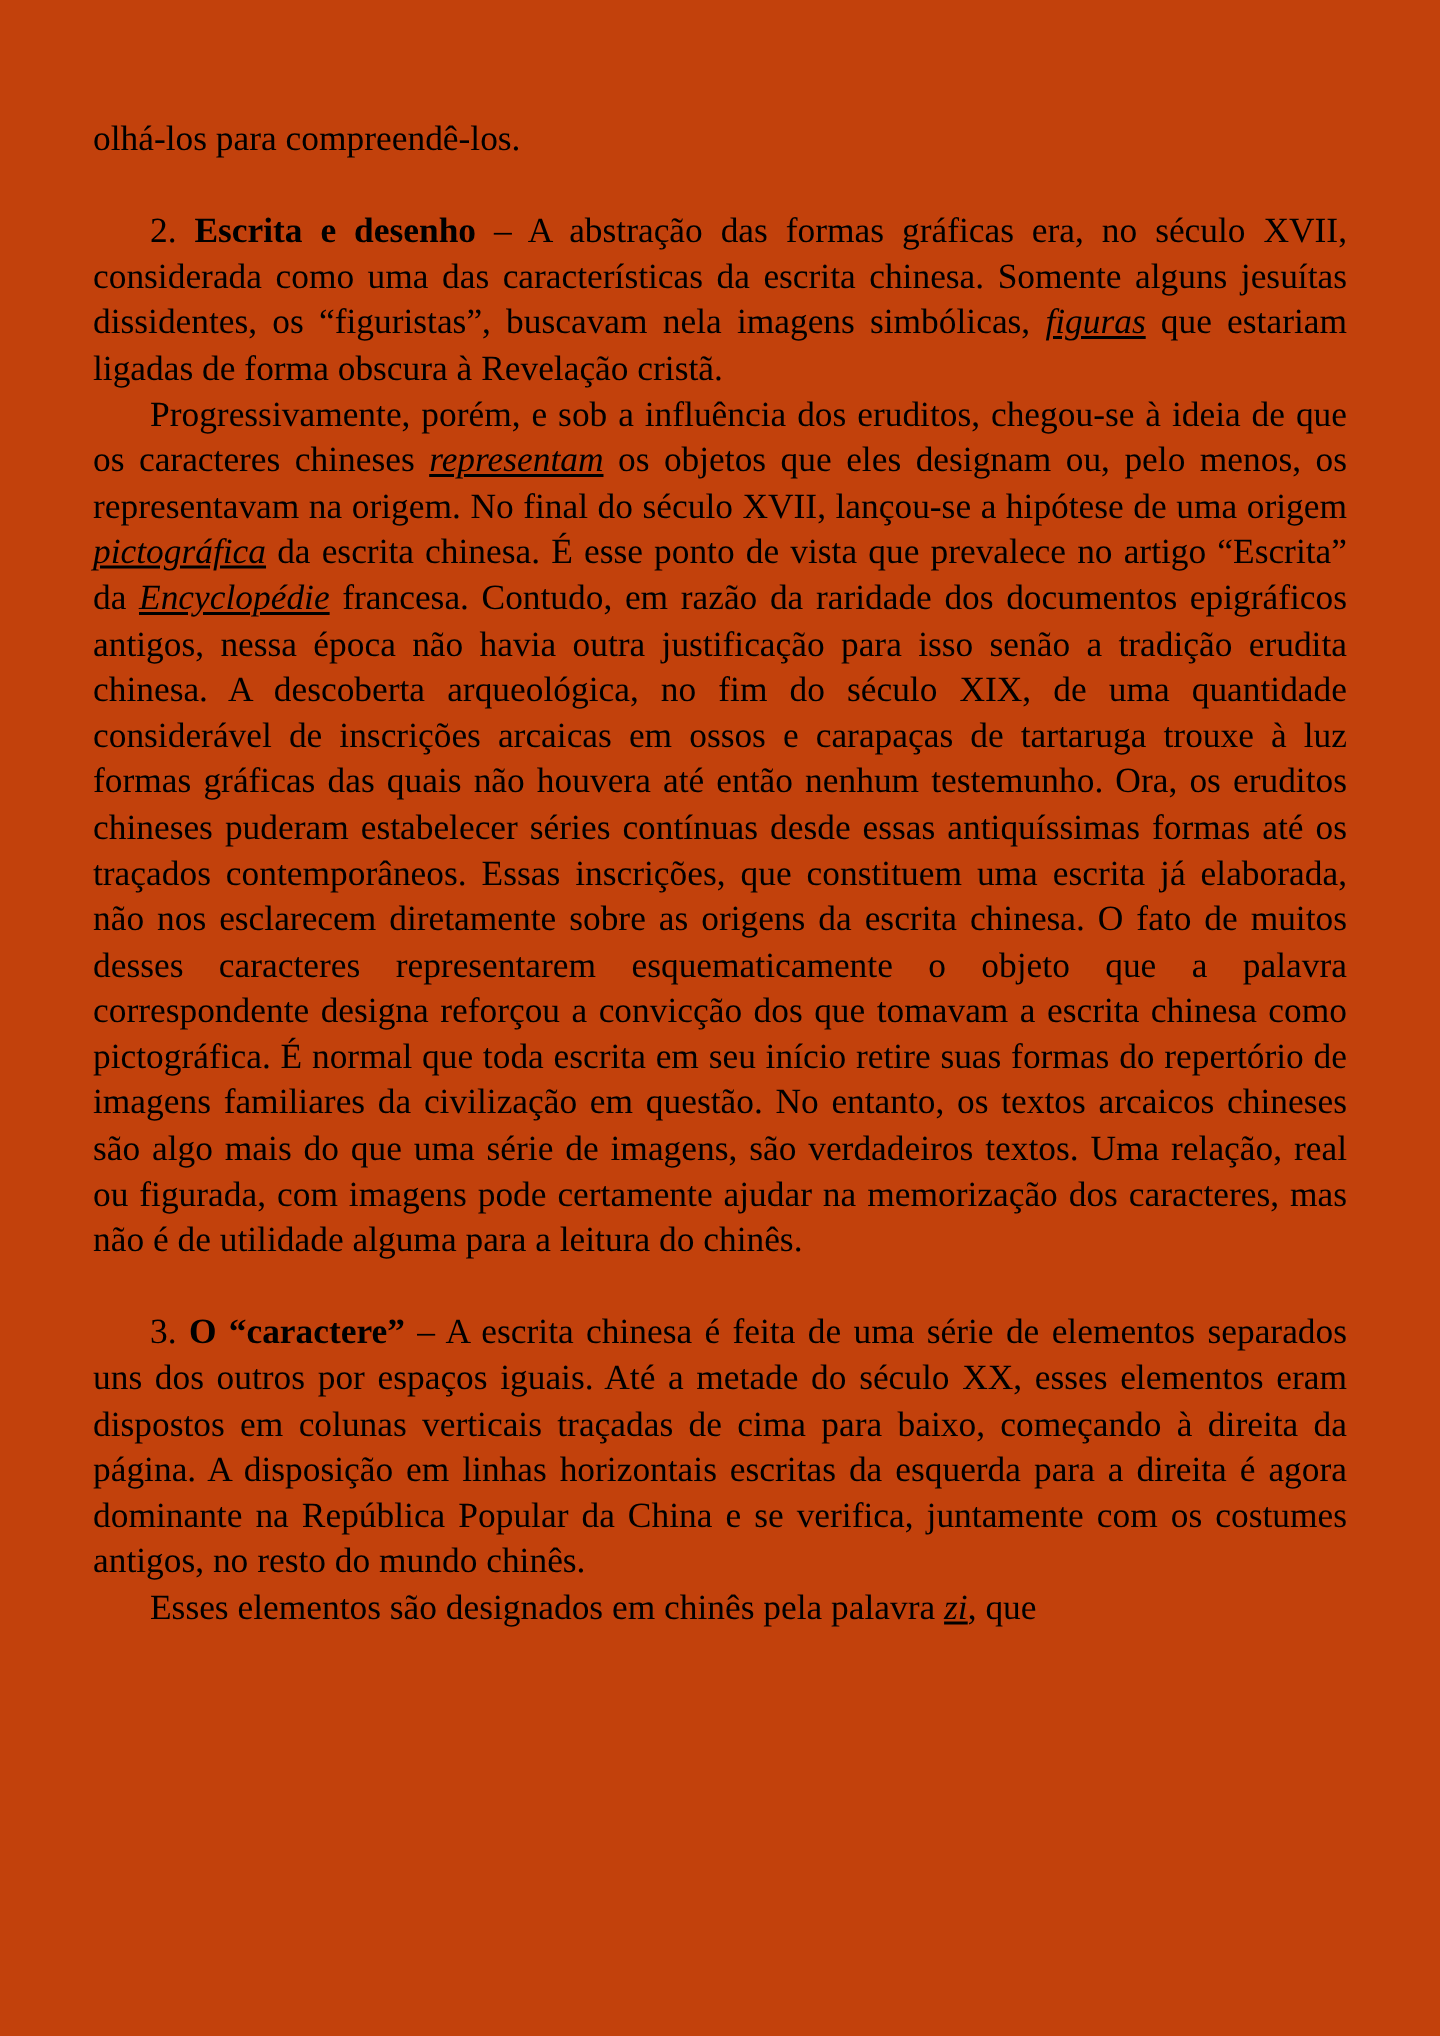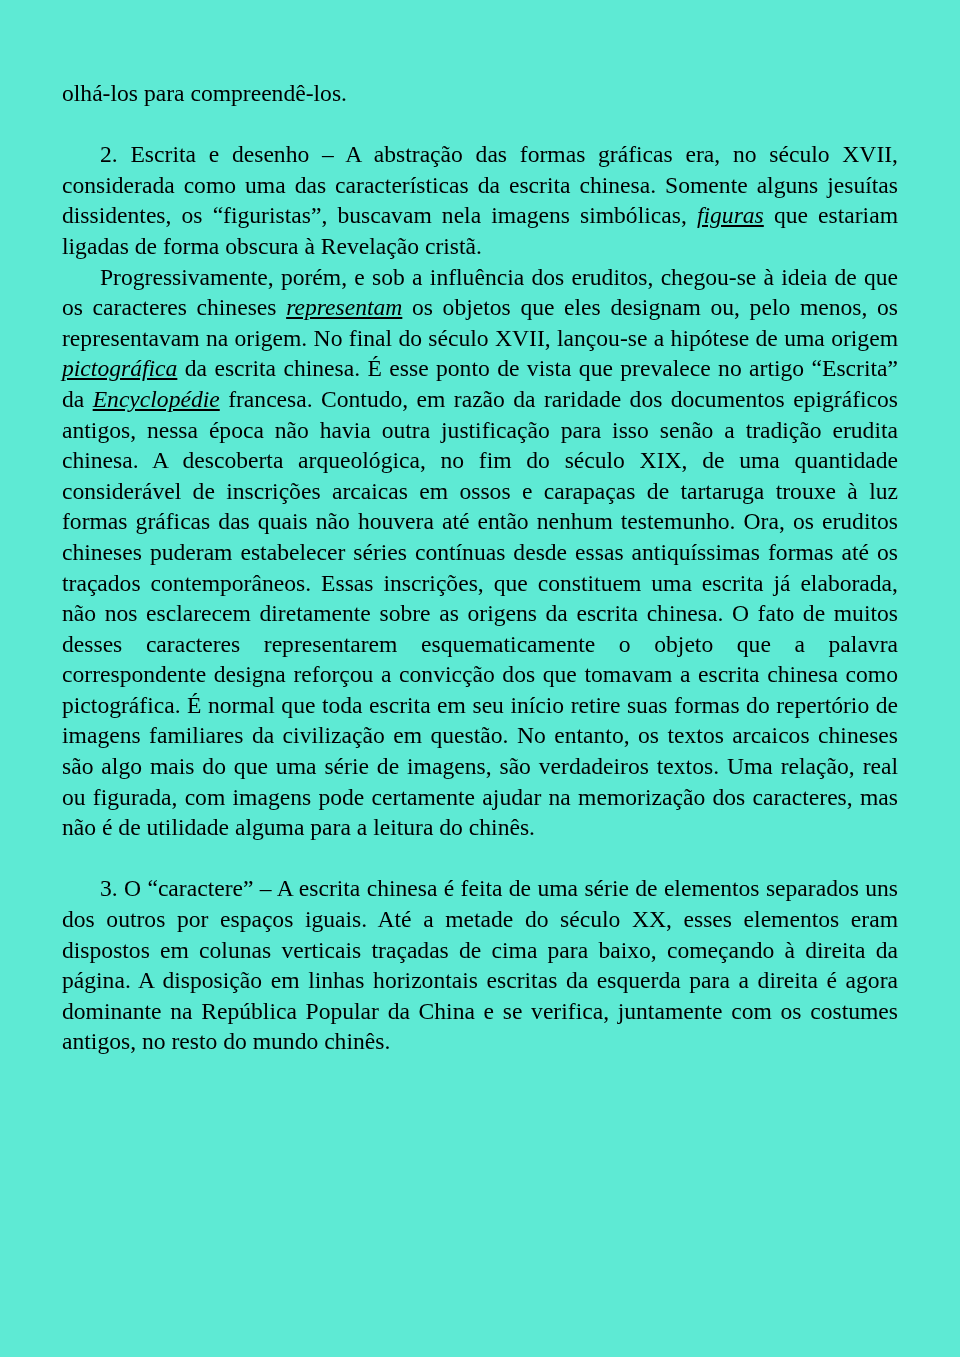--- a/index.html
+++ b/index.html
@@ -15,21 +15,21 @@
     font-family: "Liberation Serif", "DejaVu Serif", serif;
     color: #000000;
     -webkit-font-smoothing: antialiased;
   }
 
   .page {
     box-sizing: border-box;
     width: 960px;
     height: 1357px;
     padding: 78px 62px 0 62px;
-    background: #5eead4;
+    background: #c2410c;
   }
 
   .doc-body {
     width: 836px;
   }
 
   p.para {
     margin: 0;
     padding: 0;
     font-size: 23.6px;
@@ -43,36 +43,37 @@
 
   
   p.no-indent { text-indent: 0; }
 
   
   p.indent { text-indent: 38px; }
 
   
   .section-gap { height: 30.6px; }
 
-  .bold { font-weight: normal; }
+  .bold { font-weight: bold; }
   .ital { font-style: italic; text-decoration: underline; }
 </style>
 </head>
 <body>
 
 <div class="page">
   <div class="doc-body">
 
     <p class="para no-indent">olhá-los para compreendê-los.</p>
 
     <div class="section-gap"></div>
 
     <p class="para indent"><span>2. </span><span class="bold">Escrita e desenho</span><span> – </span><span>A abstração das formas gráficas era, no século XVII, considerada como uma das características da escrita chinesa. Somente alguns jesuítas dissidentes, os “figuristas”, buscavam nela imagens simbólicas, </span><span class="ital">figuras</span><span> que estariam ligadas de forma obscura à Revelação cristã.</span></p>
 
     <p class="para indent"><span>Progressivamente, porém, e sob a influência dos eruditos, chegou-se à ideia de que os caracteres chineses </span><span class="ital">representam</span><span> os objetos que eles designam ou, pelo menos, os representavam na origem. No final do século XVII, lançou-se a hipótese de uma origem </span><span class="ital">pictográfica</span><span> da escrita chinesa. É esse ponto de vista que prevalece no artigo “Escrita” da </span><span class="ital">Encyclopédie</span><span> francesa. Contudo, em razão da raridade dos documentos epigráficos antigos, nessa época não havia outra justificação para isso senão a tradição erudita chinesa. A descoberta arqueológica, no fim do século XIX, de uma quantidade considerável de inscrições arcaicas em ossos e carapaças de tartaruga trouxe à luz formas gráficas das quais não houvera até então nenhum testemunho. Ora, os eruditos chineses puderam estabelecer séries contínuas desde essas antiquíssimas formas até os traçados contemporâneos. Essas inscrições, que constituem uma escrita já elaborada, não nos esclarecem diretamente sobre as origens da escrita chinesa. O fato de muitos desses caracteres representarem esquematicamente o objeto que a palavra correspondente designa reforçou a convicção dos que tomavam a escrita chinesa como pictográfica. É normal que toda escrita em seu início retire suas formas do repertório de imagens familiares da civilização em questão. No entanto, os textos arcaicos chineses são algo mais do que uma série de imagens, são verdadeiros textos. Uma relação, real ou figurada, com imagens pode certamente ajudar na memorização dos caracteres, mas não é de utilidade alguma para a leitura do chinês.</span></p>
 
     <div class="section-gap"></div>
 
     <p class="para indent"><span>3. </span><span class="bold">O “caractere”</span><span> – </span><span>A escrita chinesa é feita de uma série de elementos separados uns dos outros por espaços iguais. Até a metade do século XX, esses elementos eram dispostos em colunas verticais traçadas de cima para baixo, começando à direita da página. A disposição em linhas horizontais escritas da esquerda para a direita é agora dominante na República Popular da China e se verifica, juntamente com os costumes antigos, no resto do mundo chinês.</span></p>
 
+    <p class="para indent"><span>Esses elementos são designados em chinês pela palavra </span><span class="ital">zi</span><span>, que</span></p>
 
   </div>
 </div>
 
 </body></html>

